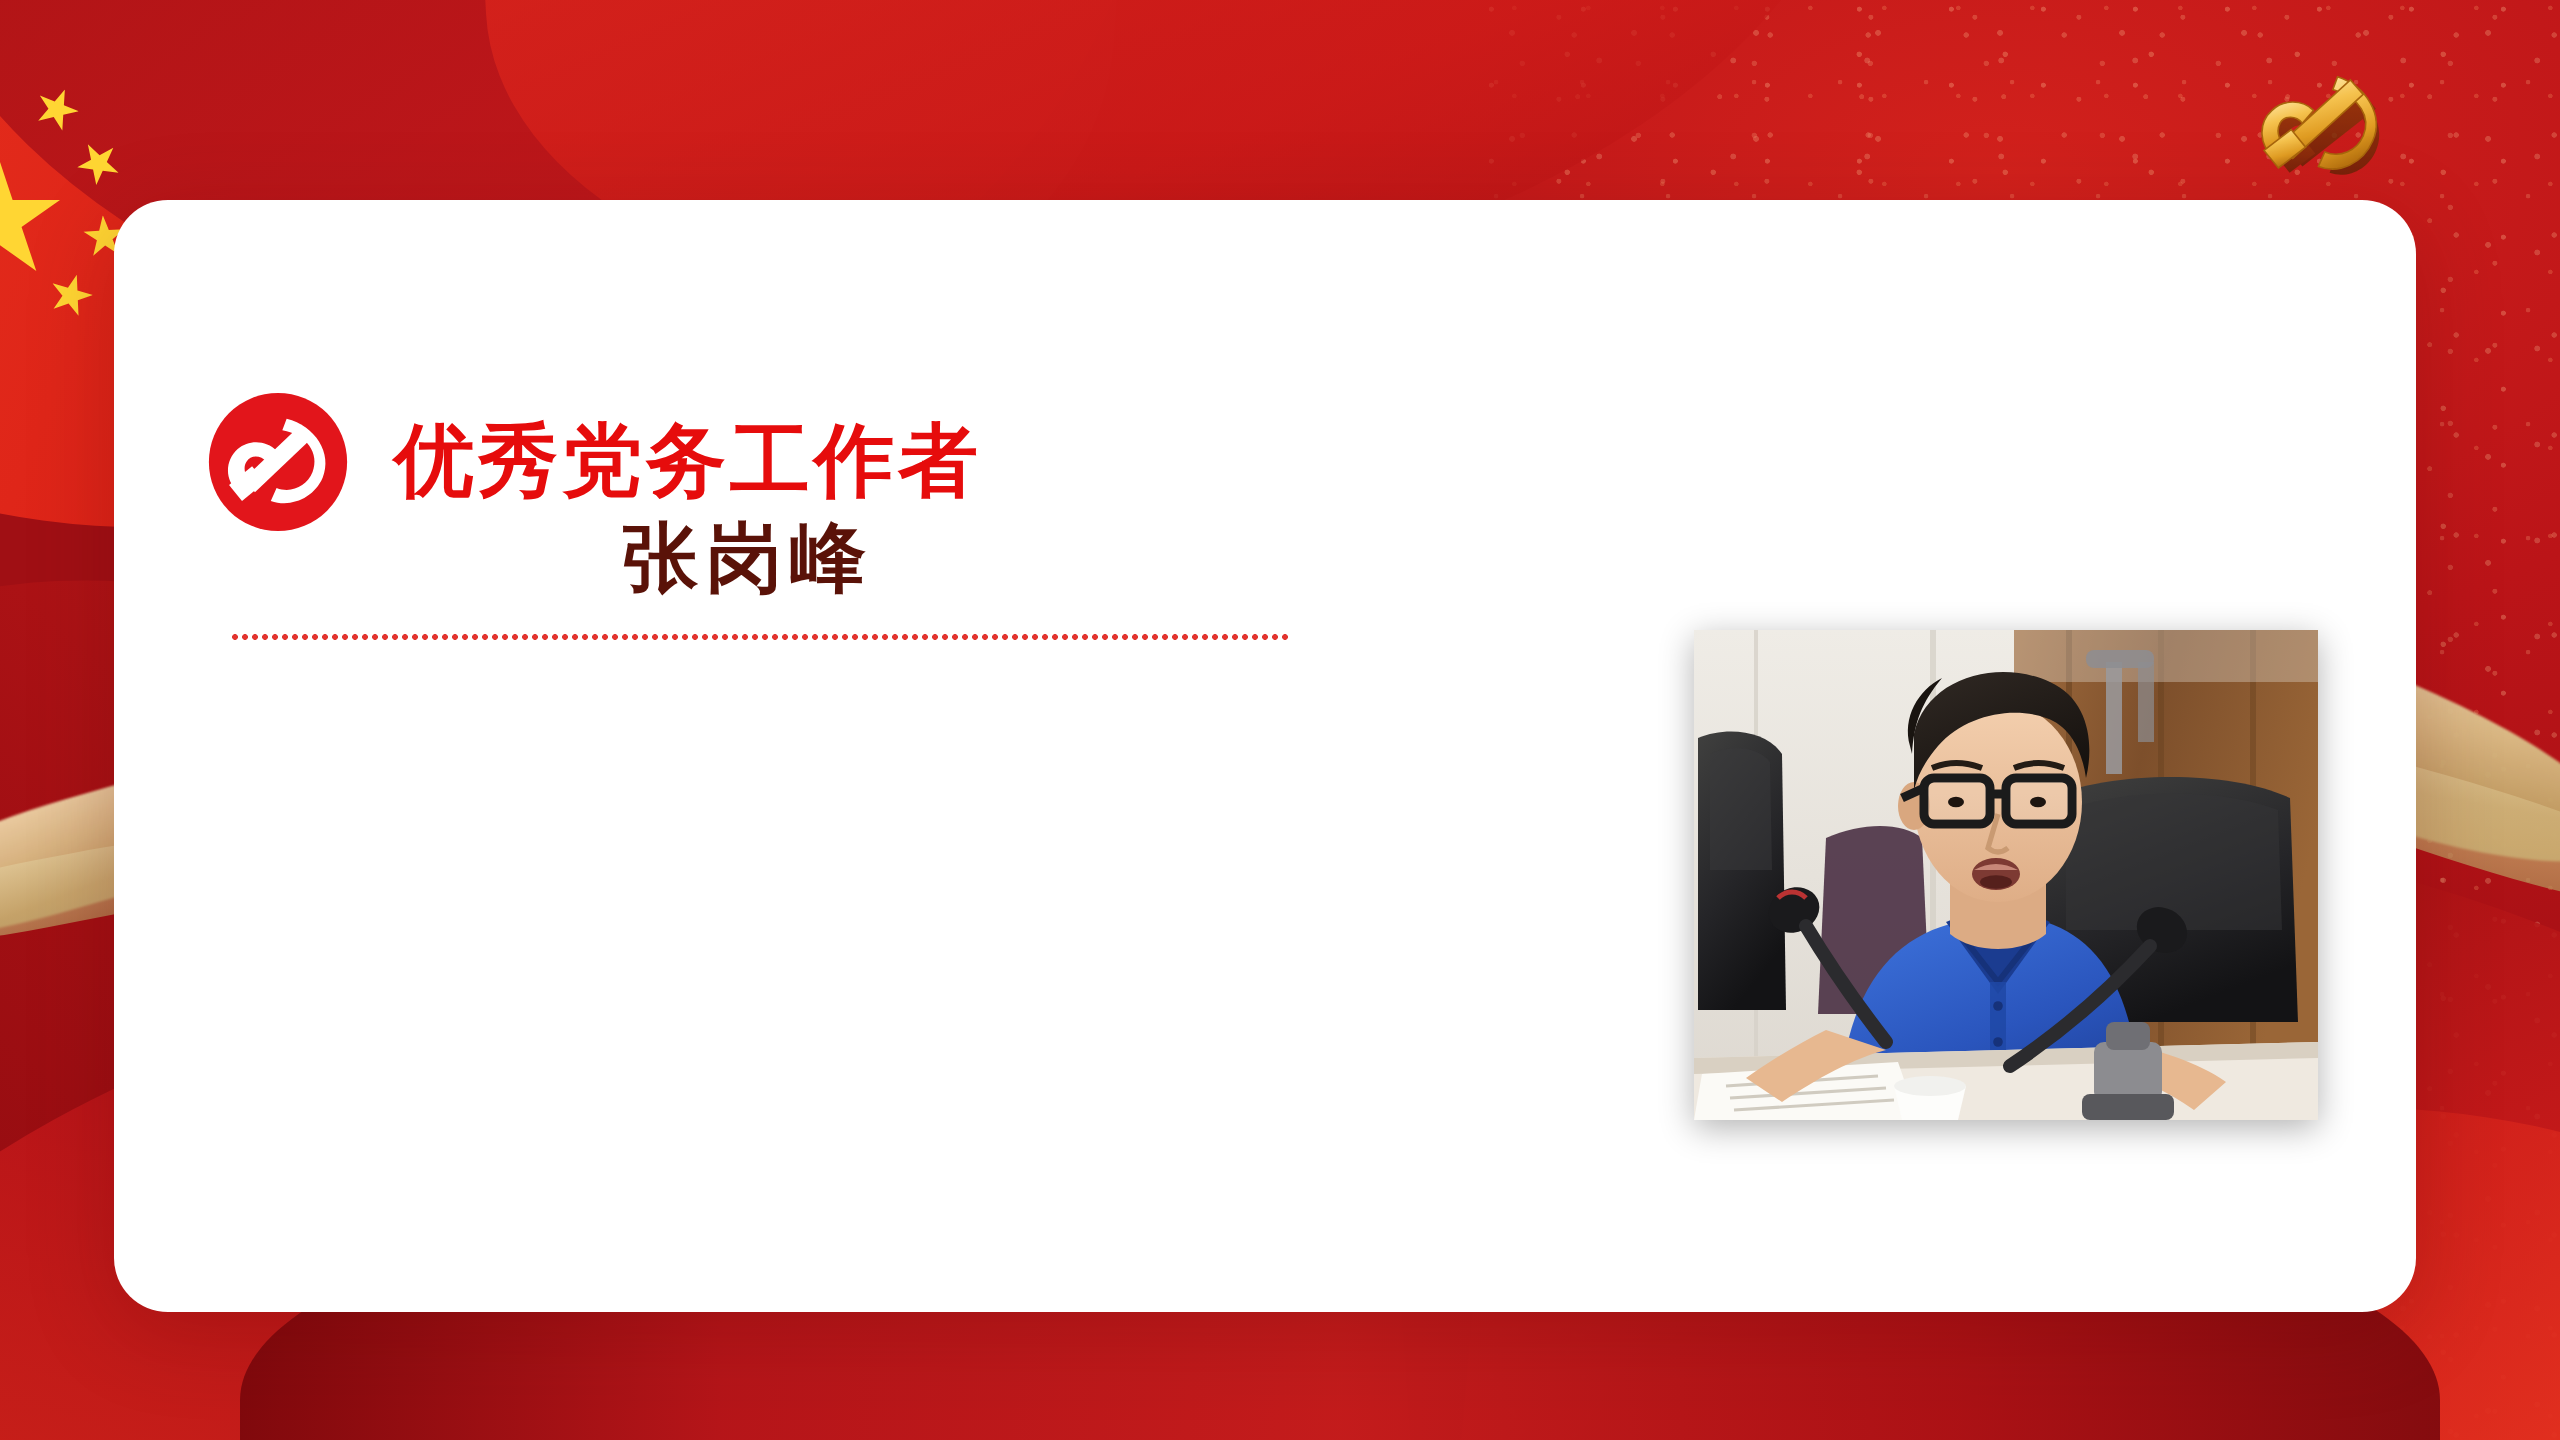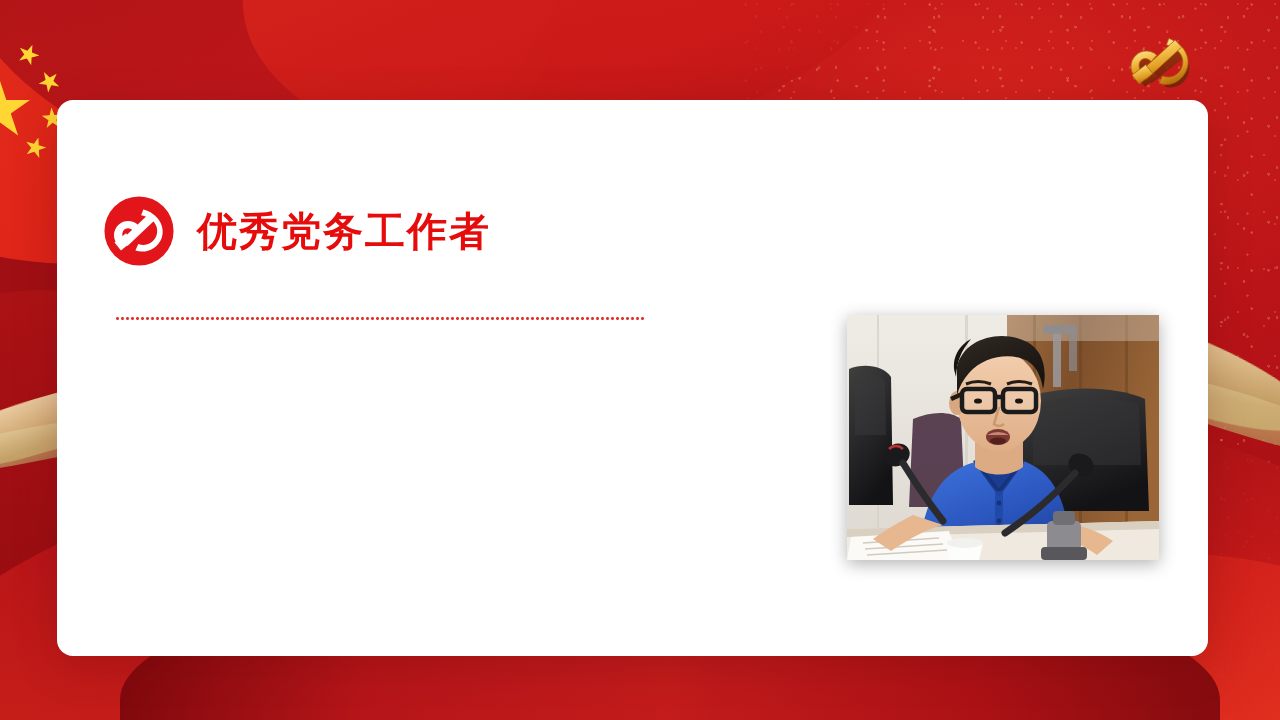--- a/index.html
+++ b/index.html
@@ -192,21 +192,21 @@
   }
 
   
   .card {
     position: absolute;
     left: 57px;
     top: 100px;
     width: 1151px;
     height: 556px;
     background: #ffffff;
-    border-radius: 16px;
+    border-radius: 27px;
     box-shadow: 0 10px 44px rgba(80, 0, 0, .22);
     overflow: hidden;
   }
 
   
   .header-row {
     position: absolute;
     left: 46px;
     top: 95px;
     display: flex;
@@ -359,20 +359,21 @@
 
             <path d="M26 62 L66 24 L74 33 L34 71 Z"></path>
 
             <path d="M16 66 L32 53 L41 64 L25 77 Z"></path>
           </g>
         </svg>
       </div>
       <div class="title">优秀党务工作者</div>
     </div>
 
+    <div class="subtitle">张岗峰</div>
 
     <div class="divider"></div>
 
 
     <div class="photo-frame">
       <svg class="photo-svg" viewBox="0 0 312 245" preserveAspectRatio="xMidYMid slice">
         <defs>
           <linearGradient id="wallg" x1="0" y1="0" x2="0" y2="1">
             <stop offset="0%" stop-color="#efece6"></stop>
             <stop offset="100%" stop-color="#ddd8d0"></stop>

